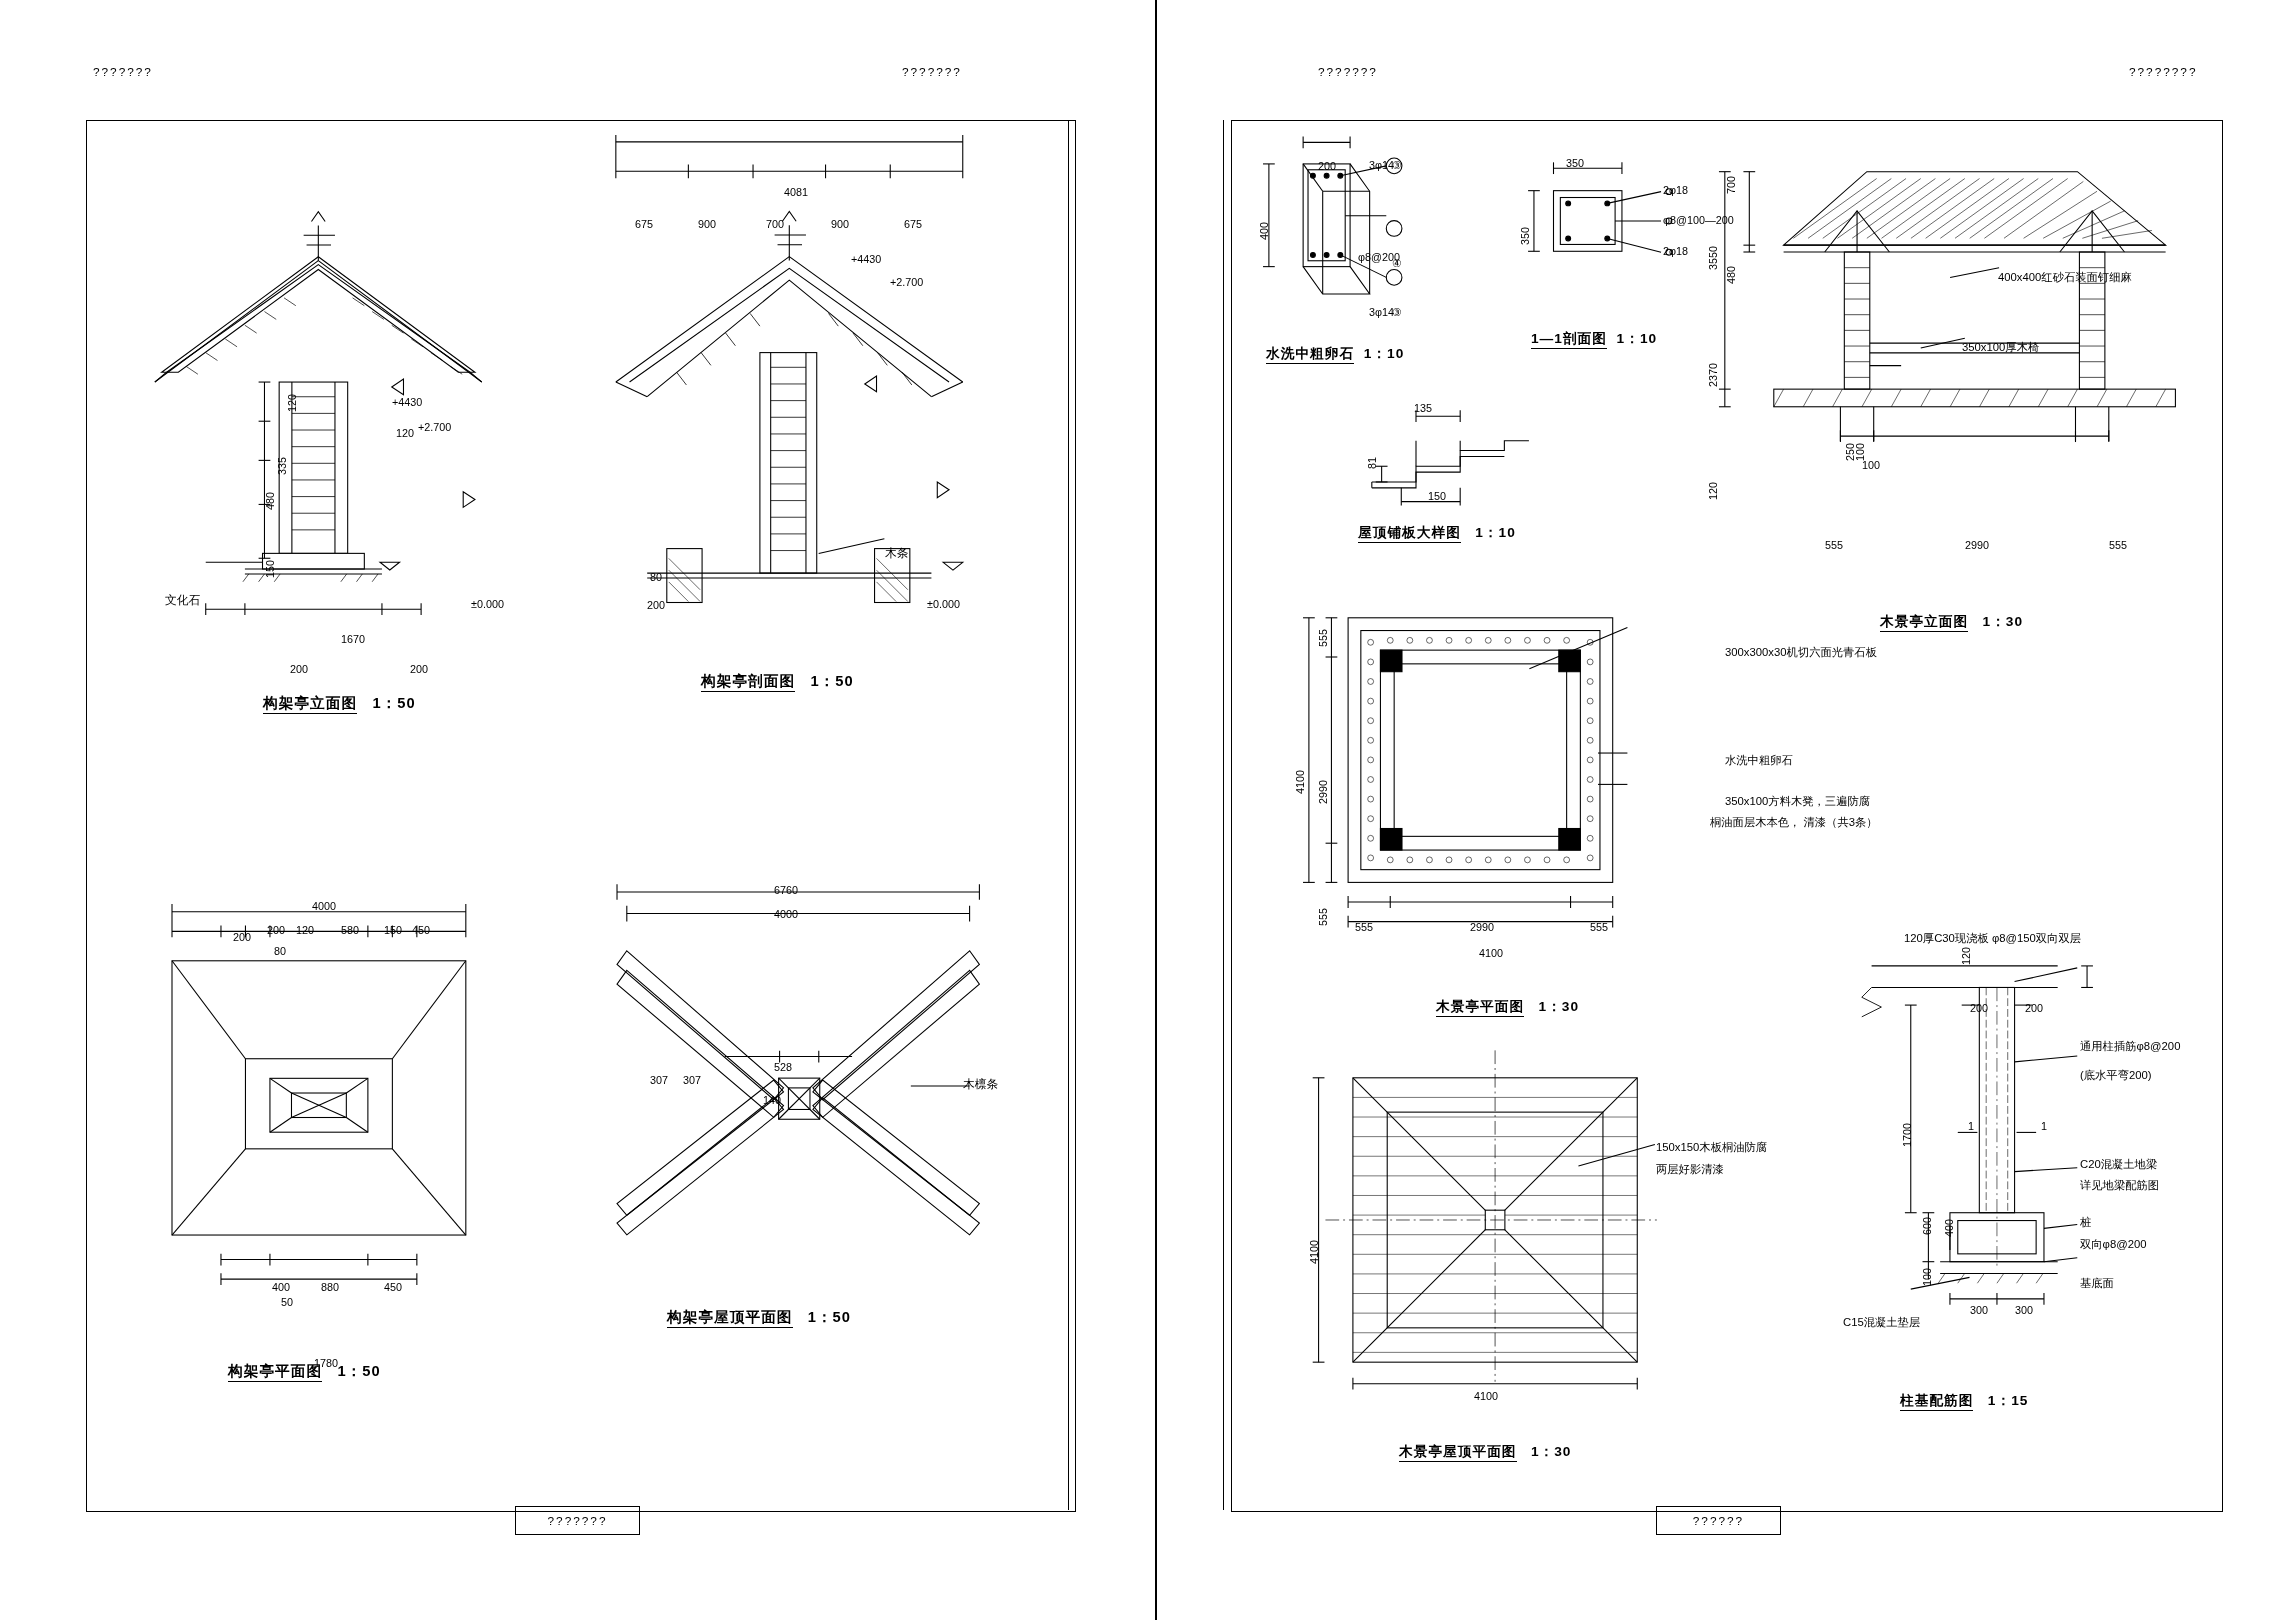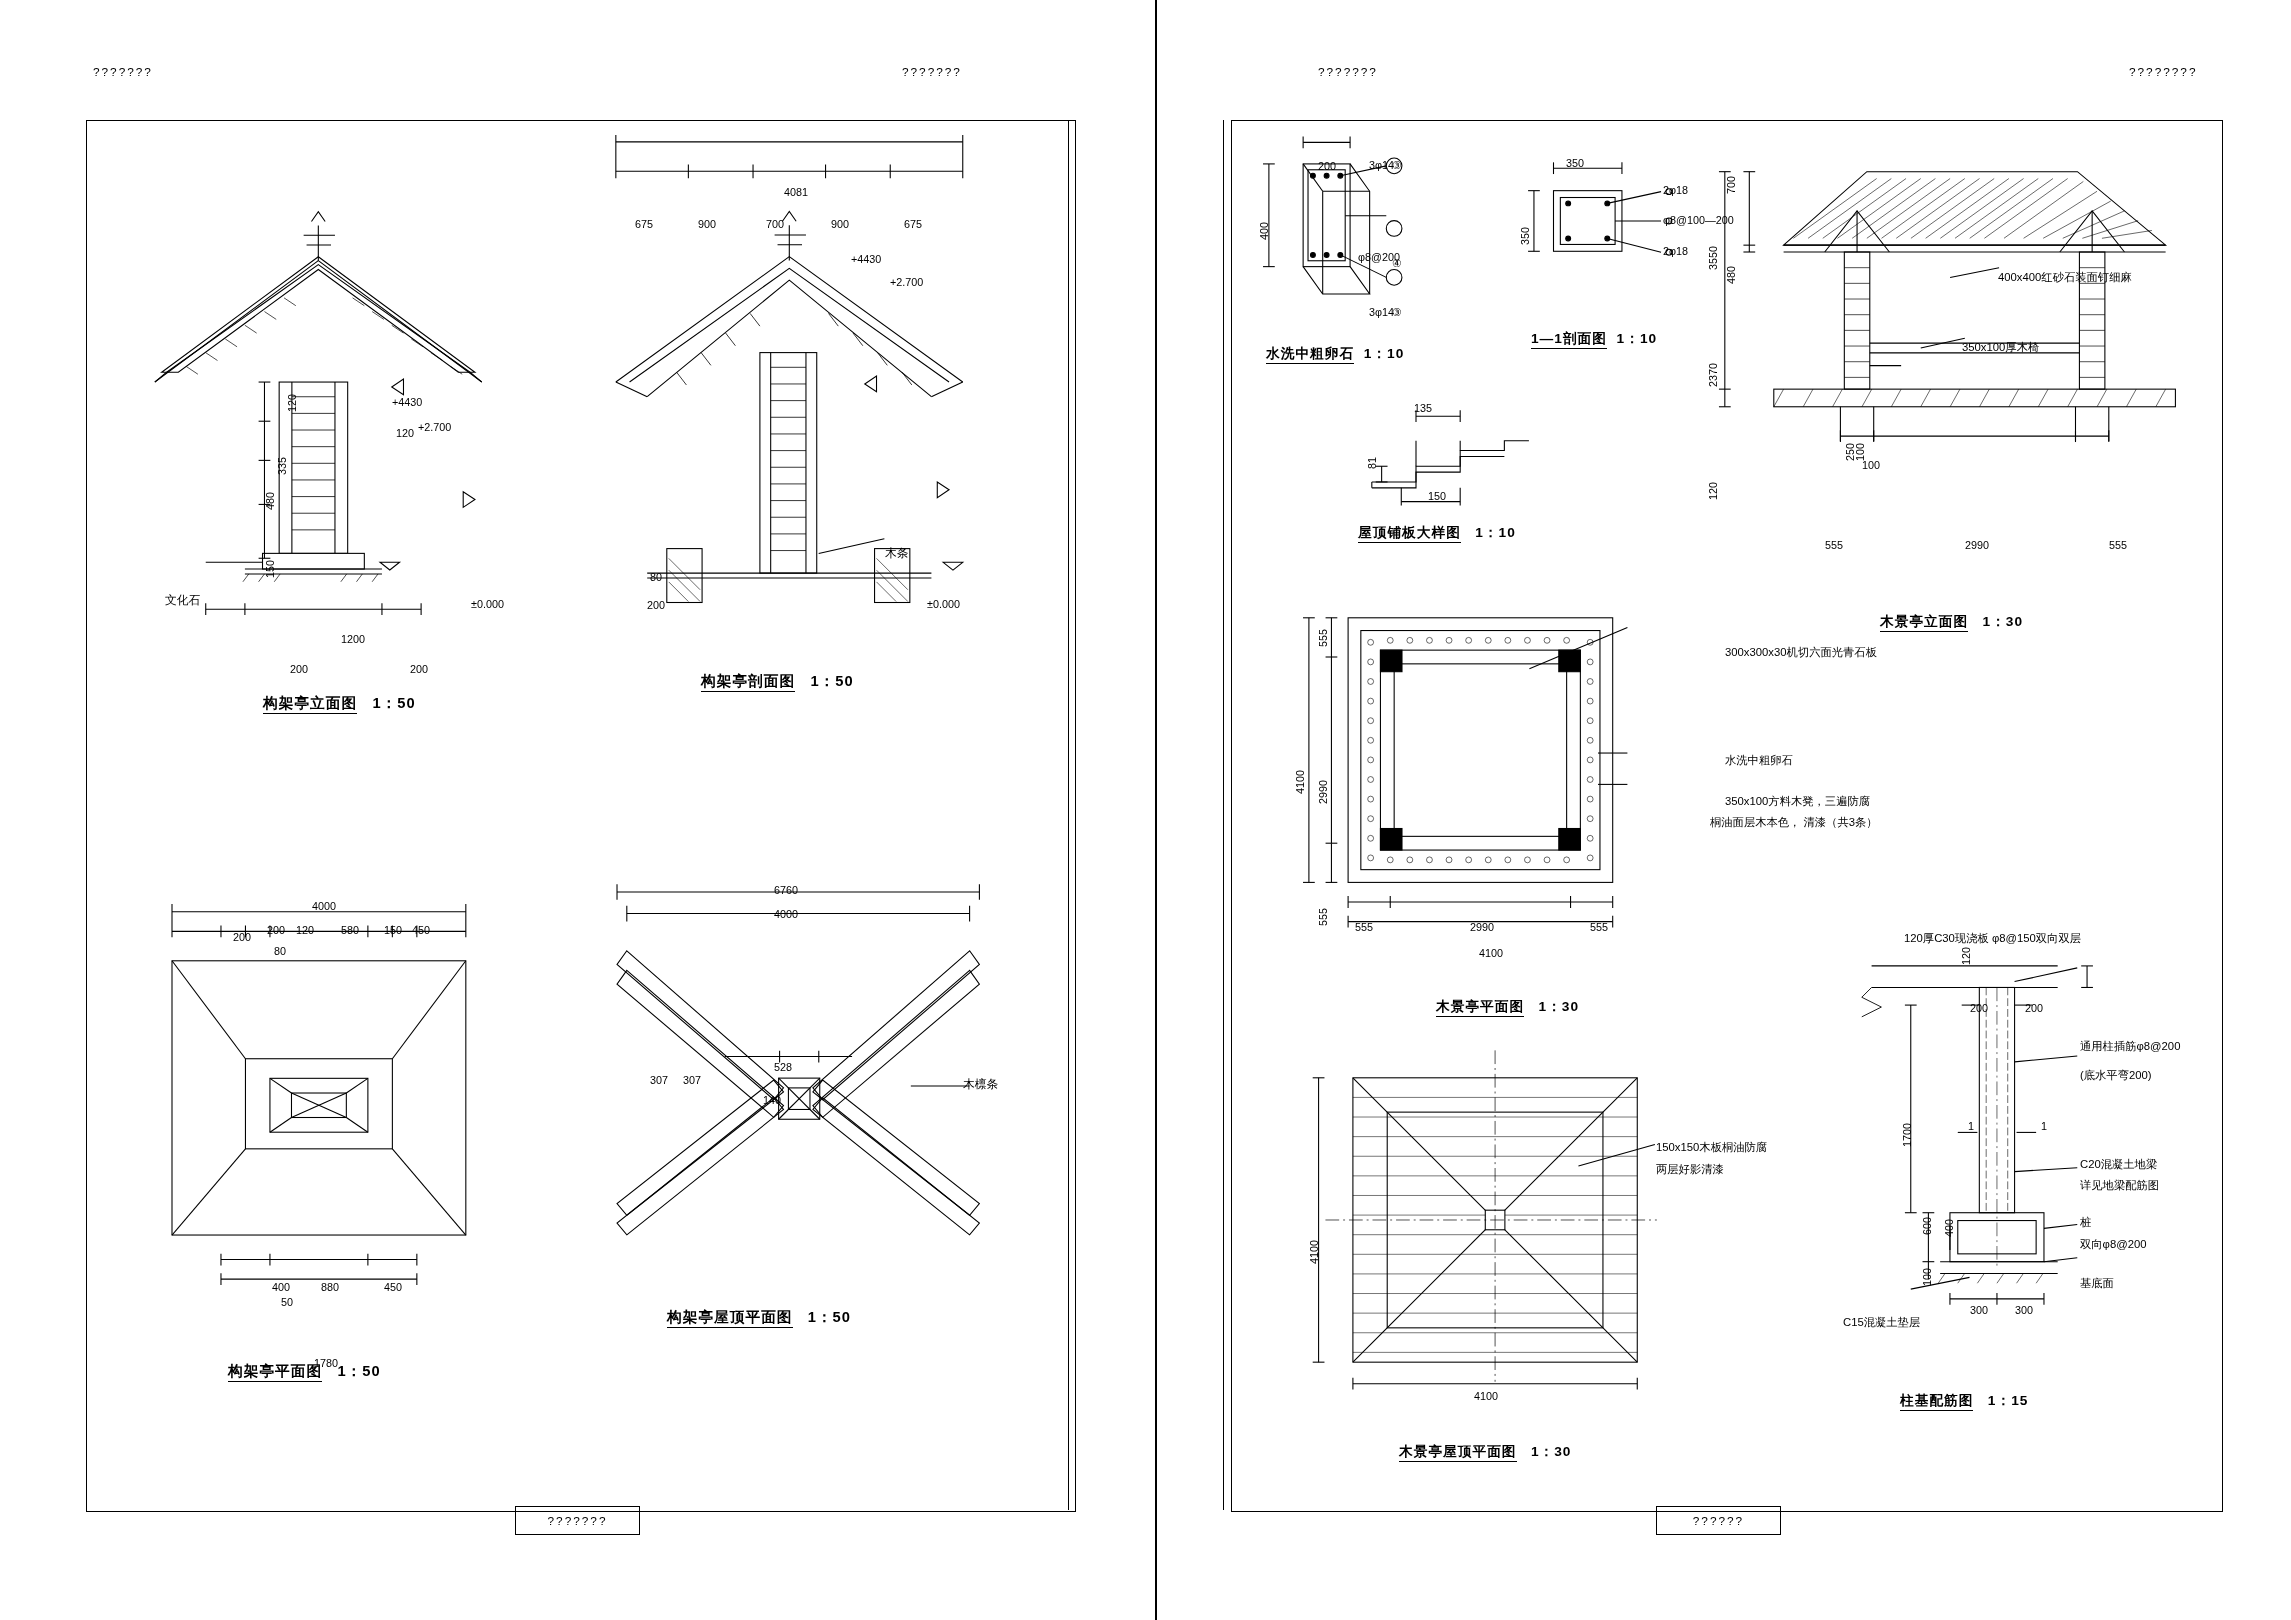--- a/index.html
+++ b/index.html
@@ -108,21 +108,21 @@
     </g>
   </svg>
   <div class="dim" style="left:392px;top:396px;">+4430</div>
   <div class="dim" style="left:418px;top:421px;">+2.700</div>
   <div class="dim" style="left:471px;top:598px;">±0.000</div>
   <div class="dim" style="left:286px;top:412px;transform:rotate(-90deg);transform-origin:left top;">120</div>
   <div class="dim" style="left:276px;top:475px;transform:rotate(-90deg);transform-origin:left top;">335</div>
   <div class="dim" style="left:264px;top:510px;transform:rotate(-90deg);transform-origin:left top;">480</div>
   <div class="dim" style="left:264px;top:578px;transform:rotate(-90deg);transform-origin:left top;">150</div>
   <div class="dim" style="left:396px;top:427px;">120</div>
-  <div class="dim" style="left:341px;top:633px;">1200</div>
+  <div class="dim" style="left:341px;top:633px;">1670</div>
   <div class="dim" style="left:290px;top:663px;">200</div>
   <div class="dim" style="left:410px;top:663px;">200</div>
   <div class="txt" style="left:165px;top:594px;">文化石</div>
   <div class="title" style="left:263px;top:694px;">
     <u><span>构架亭立面图</span></u>&nbsp;&nbsp;&nbsp;<span>1：50</span>
   </div>
 
   <svg style="left:608px;top:225px;width:392px;height:412px;" viewBox="0 0 400 420" width="392" height="412">
     <g stroke="#000" fill="none" stroke-width="1.1">
       <path d="M8,160 L185,32 L362,160"></path>

